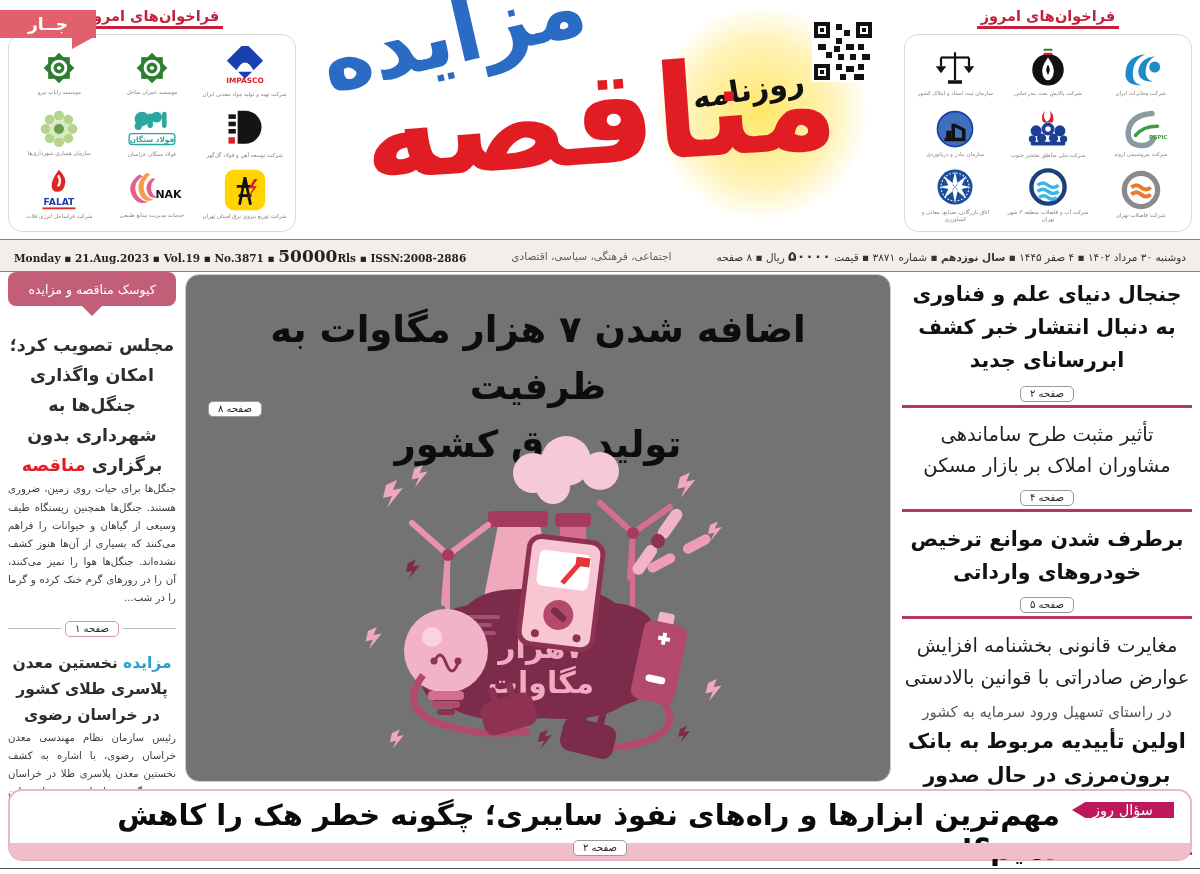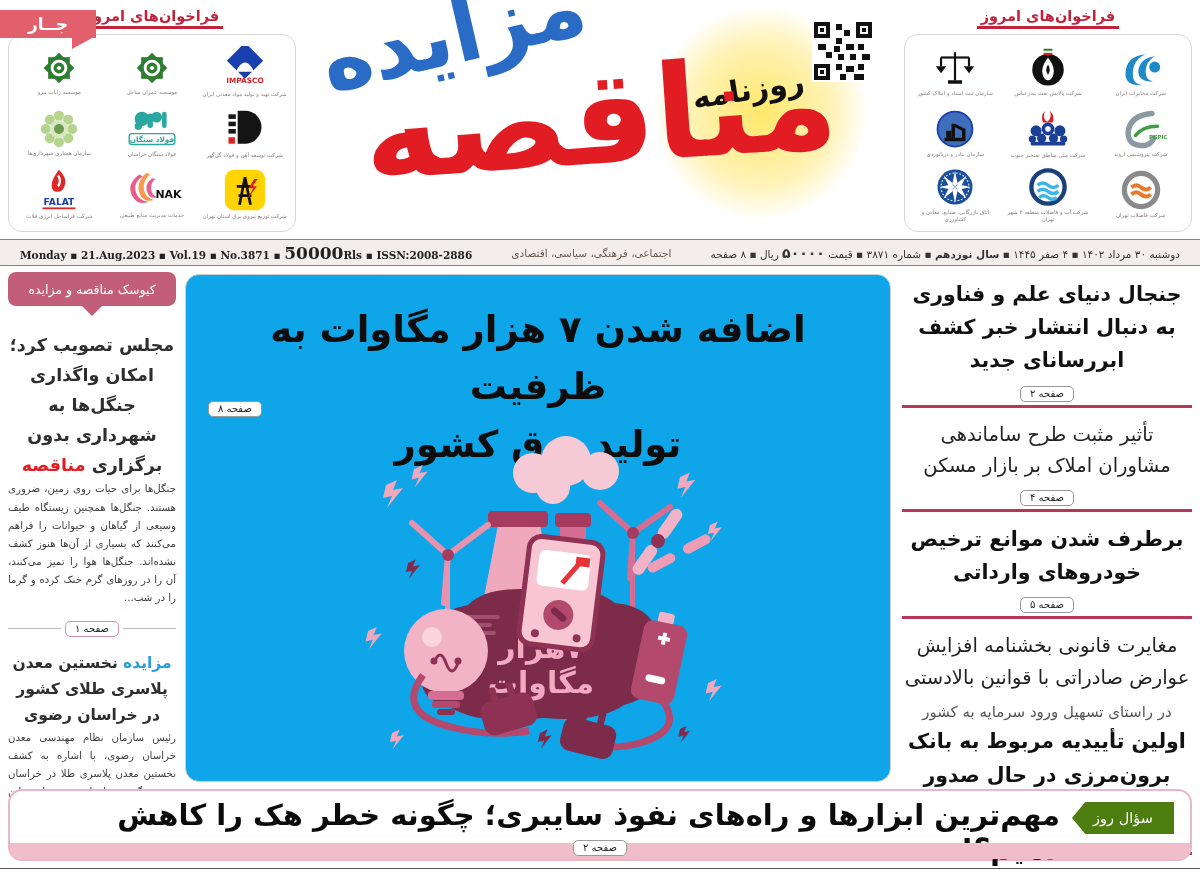--- a/index.html
+++ b/index.html
@@ -30,23 +30,23 @@
           background:radial-gradient(circle, #ffe76a 0%, #fff3b8 48%, rgba(255,252,235,0) 72%); }
   .qr { position:absolute; left:512px; top:20px; z-index:4; }
   .t-rozname { position:absolute; left:392px; top:72px; font-size:30px; font-weight:bold; color:#111;
                transform:rotate(-9deg); z-index:3; direction:rtl; }
   .t-blue { position:absolute; left:-12px; top:-14px; width:330px; text-align:center; color:#2a6cc5;
             font-size:86px; font-weight:bold; transform:rotate(-13deg); z-index:3; direction:rtl; line-height:1.1;}
   .t-red  { position:absolute; left:0; top:44px; width:600px; text-align:center; color:#e11c23;
             font-size:130px; font-weight:bold; transform:rotate(-4deg); z-index:4; direction:rtl; line-height:1.15;}
 
   
-  .dateline { position:absolute; left:0; top:239px; width:1200px; height:27px; background:#f3edeb;
+  .dateline { position:absolute; left:0; top:239px; width:1200px; height:33px; background:#f3edeb;
               border-top:1.5px solid #8d7f7f; border-bottom:1.5px solid #8d7f7f;
-              display:flex; align-items:center; justify-content:space-between; padding:0 20px; z-index:6; }
+              display:flex; align-items:center; justify-content:space-between; padding:0 14px; z-index:6; }
   .dl-en { font-family:"DejaVu Serif", serif; font-weight:bold; font-size:10.5px; color:#222; direction:ltr; }
   .dl-en .big { font-size:17px; }
   .dl-center { font-size:10.5px; color:#6b5a52; direction:rtl; }
   .dl-fa { font-size:10.5px; color:#333; direction:rtl; }
   .dl-fa .b { font-weight:bold; }
   .dl-fa .big { font-weight:bold; font-size:14px; }
 
   
   .sidebar { position:absolute; left:8px; top:272px; width:168px; direction:rtl; }
   .kiosk { background:#c25e78; color:#fff; border-radius:8px; height:34px; display:flex;
@@ -59,40 +59,40 @@
   .sb-h2 .blue { color:#2a9fd8; }
   .sb-body { font-size:10.2px; line-height:1.78; color:#3c3c3c; text-align:justify; }
   .sb-sep { display:flex; align-items:center; margin:13px 0; }
   .sb-sep::before, .sb-sep::after { content:''; flex:1; border-top:1px solid #bbb; }
   .pg { display:inline-block; border:1px solid #9a9a9a; border-radius:5px; background:#fff;
         padding:1px 9px 2px; font-size:10px; color:#222; white-space:nowrap; direction:rtl; }
   .pg.pink { border-color:#d495aa; margin:0 4px; }
 
   
   .main-box { position:absolute; left:185px; top:274px; width:706px; height:508px;
-              border:1.5px solid #cfcfcf; border-radius:14px; background:#0ea5e9; }
+              border:1.5px solid #cfcfcf; border-radius:14px; background:#737373; }
   .main-head { margin-top:26px; text-align:center; font-weight:bold; font-size:37px;
                line-height:1.55; direction:rtl; color:#0d0d0d; padding:0 30px; }
   .pg8 { position:absolute; left:22px; top:126px; }
   .illu { position:absolute; left:50%; top:158px; transform:translateX(-50%); }
 
   
   .rcol { position:absolute; left:902px; top:274px; width:290px; direction:rtl; }
   .rc-title { text-align:center; line-height:1.62; padding:4px 2px 2px; color:#111; }
   .rc-title.bold { font-size:20.5px; font-weight:bold; }
   .rc-title.med  { font-size:19.5px; font-weight:normal; color:#222; }
   .rc-kicker { text-align:center; font-size:15px; color:#555; margin-top:8px; }
   .rc-sep { border-bottom:3px solid #b5375a; text-align:center; margin:2px 0 7px; padding-bottom:3px; }
 
   
   .banner { position:absolute; left:8px; top:789px; width:1184px; height:72px;
             border:2px solid #e9b7c6; border-radius:14px; background:#fff; }
   .banner-strip { position:absolute; left:0; bottom:0; width:100%; height:16px; background:#f2bdcb;
                   border-radius:0 0 11px 11px; }
-  .banner-q { position:absolute; right:16px; top:11px; width:102px; height:32px; background:#4d7c0f;
+  .banner-q { position:absolute; right:16px; top:11px; width:102px; height:16px; background:#be185d;
               color:#fff; display:flex; align-items:center; justify-content:center; font-size:14.5px;
               clip-path:polygon(0 50%, 13% 0, 100% 0, 100% 100%, 13% 100%); }
   .banner-head { position:absolute; right:130px; left:20px; top:16px; height:50px; display:flex;
                  align-items:center; justify-content:center; font-weight:bold; font-size:29px;
                  direction:rtl; color:#0b0b0b; }
   .banner-pg { position:absolute; left:50%; transform:translateX(-50%); bottom:3px; }
   .foldline { position:absolute; top:868px; left:0; width:1200px; border-top:1.5px solid #555; }
 
   svg text { font-family:"DejaVu Sans", sans-serif; }
 </style>

